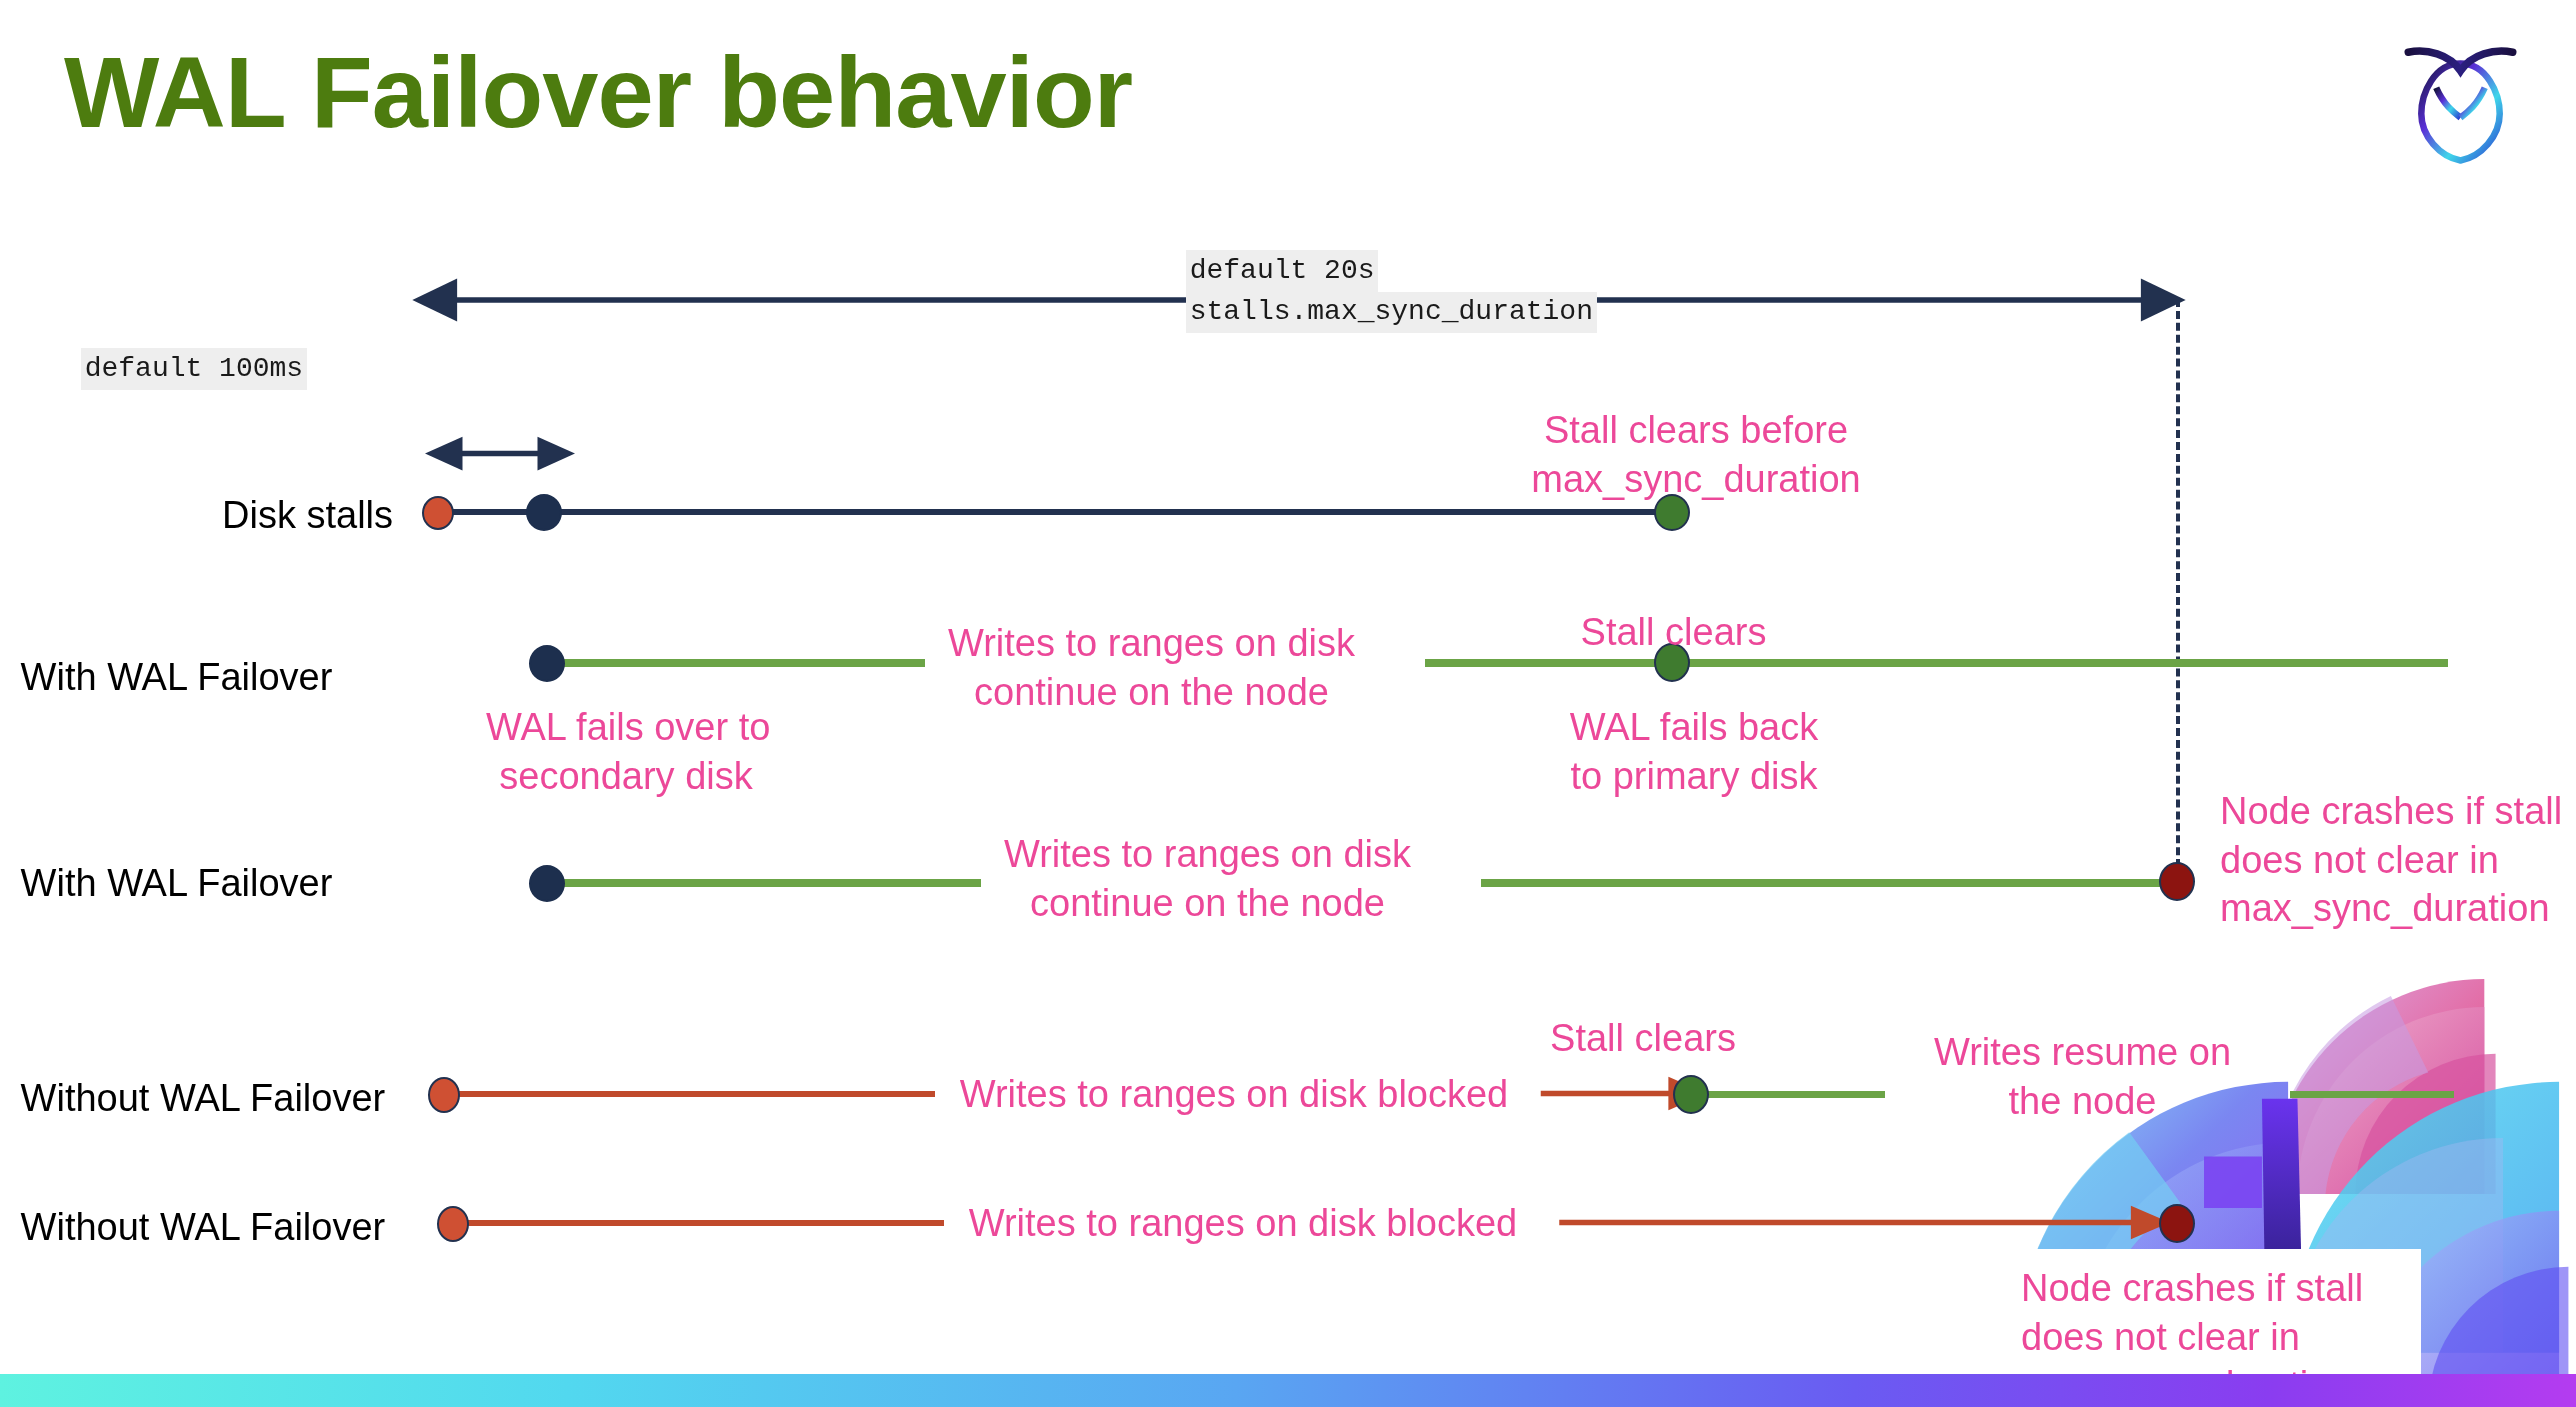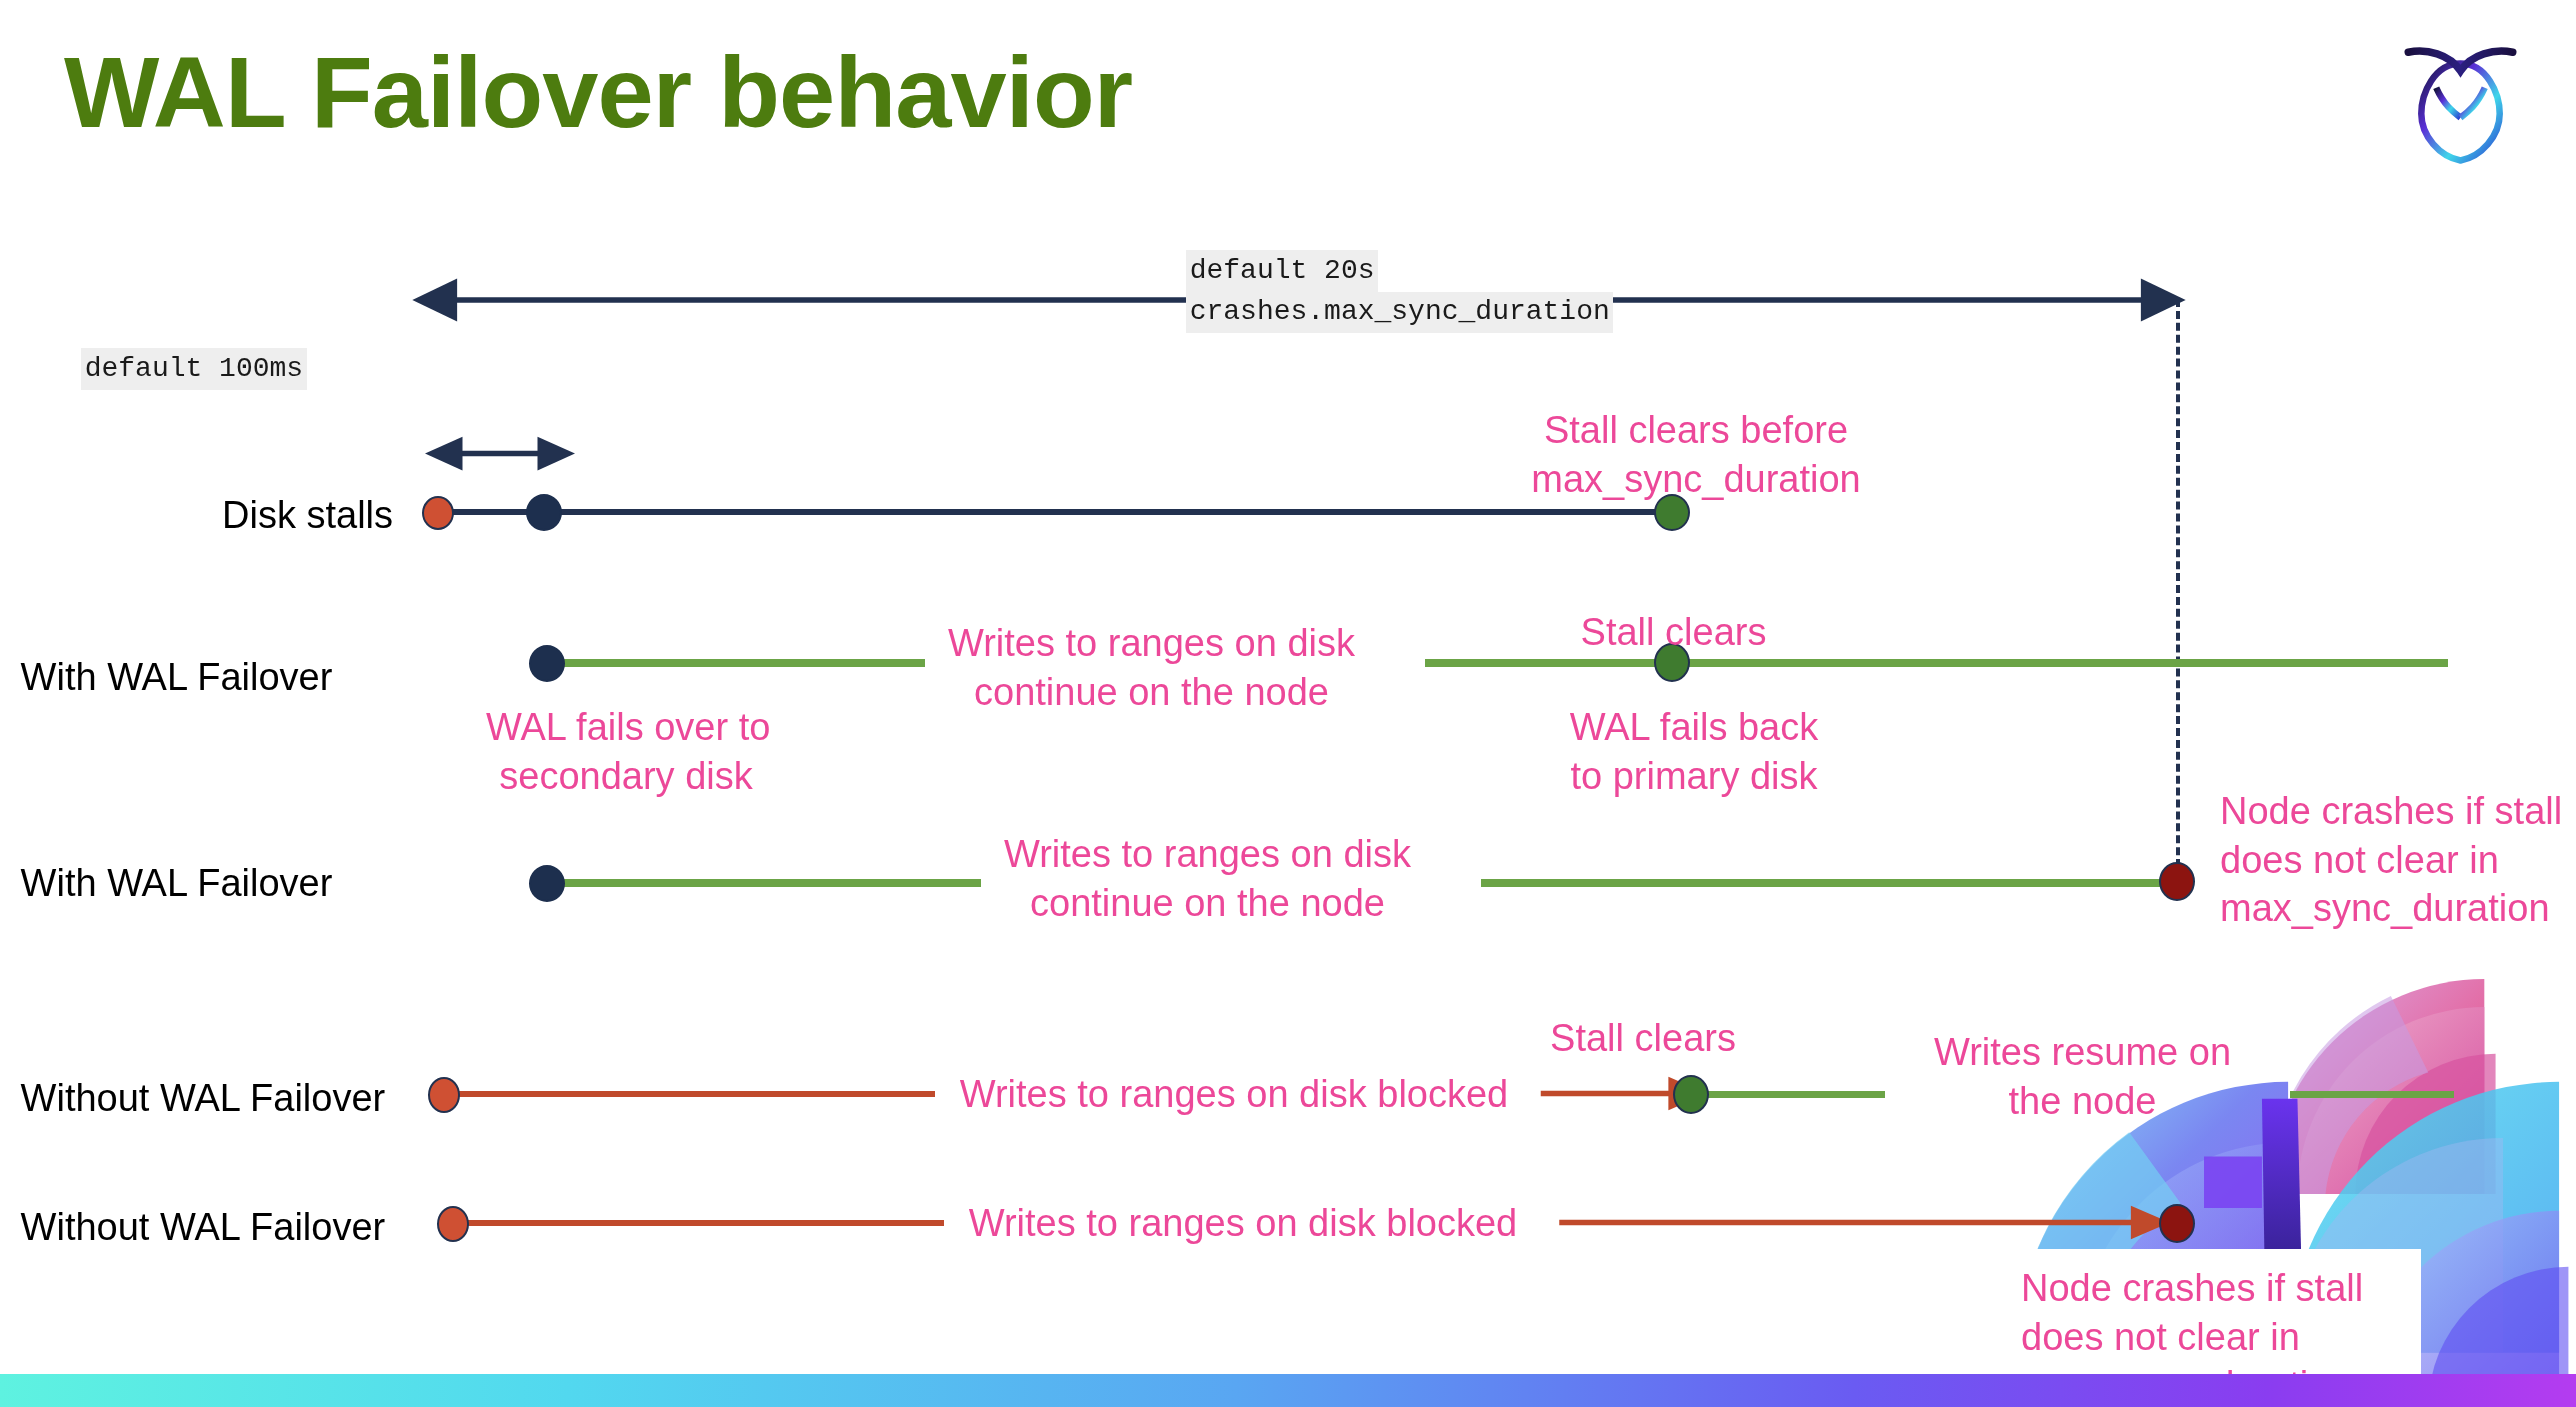--- a/index.html
+++ b/index.html
@@ -116,21 +116,21 @@
   <div class="abs" style="left:411px; top:273px; width:1776px; height:56px;">
     <svg width="1776" height="56" viewBox="0 0 1900 60">
       <line x1="40" y1="29" x2="1860" y2="29" stroke="#22314f" stroke-width="6"></line>
       <polygon points="0,29 48,6 48,52" fill="#22314f"></polygon>
       <polygon points="1900,29 1852,6 1852,52" fill="#22314f"></polygon>
     </svg>
   </div>
 
   <div class="abs codegroup" style="left:1142px; top:250px;">
     <span class="codebox">default 20s</span>
-    <span class="codebox">crashes.max_sync_duration</span>
+    <span class="codebox">stalls.max_sync_duration</span>
   </div>
 
   <div class="abs dashline" style="left:2176px; top:299px; height:580px;"></div>
 
   <div class="abs codegroup" style="left:37px; top:348px;">
     <span class="codebox">default 100ms</span>
   </div>
 
   <div class="abs" style="left:425px; top:430px; width:150px; height:47px;">
     <svg width="150" height="47" viewBox="0 0 160 50">

